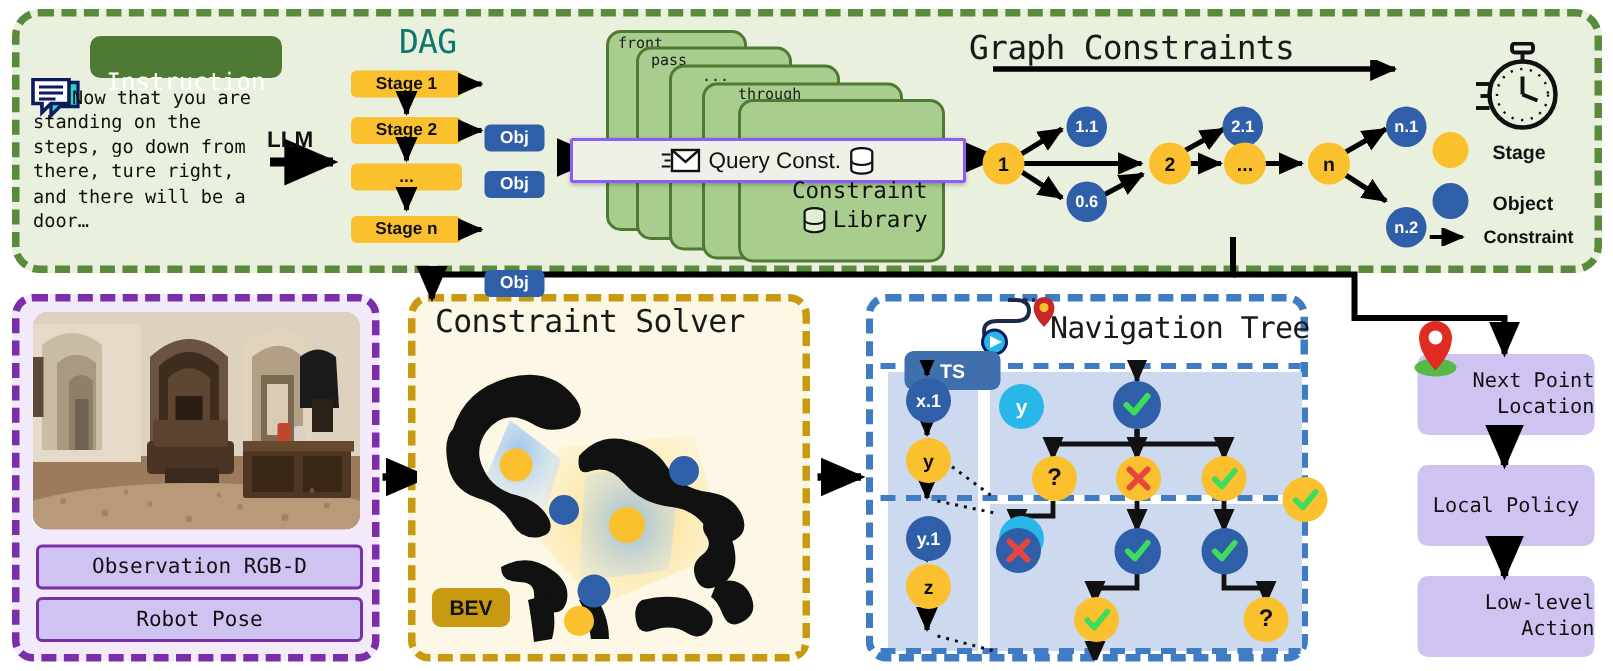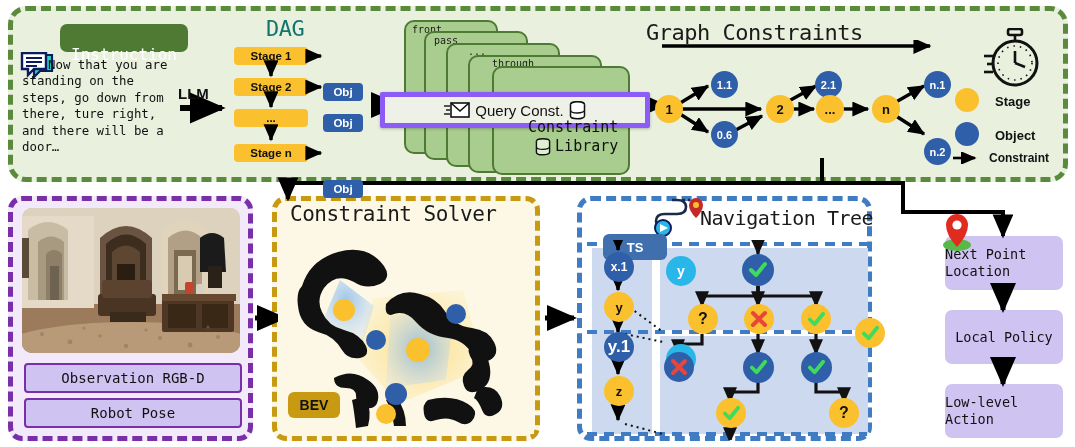--- a/index.html
+++ b/index.html
@@ -32,21 +32,21 @@
   .stage-box{position:absolute;left:234px;width:74px;height:18px;background:#fbc02d;border-radius:4px;
              display:flex;align-items:center;justify-content:center;font-size:11.5px;font-weight:bold;
              color:#111;font-family:"Liberation Sans",sans-serif;}
   .obj-box{position:absolute;left:323px;width:40px;height:18px;background:#2f5fa8;border-radius:4px;
            display:flex;align-items:center;justify-content:center;font-size:11.5px;font-weight:bold;
            color:#fff;font-family:"Liberation Sans",sans-serif;margin-top:36px;}
   
   .cl-card{position:absolute;background:#a9cd8e;border:2px solid #4e7a33;border-radius:10px;}
   .cl-lab{position:absolute;font-size:10px;color:#1a1a1a;font-family:"DejaVu Sans Mono",monospace;}
   #query-bar{left:380px;top:92px;width:260px;height:26px;background:#eef1e8;
-             border:5px solid #8b5cf6;border-radius:2px;display:flex;align-items:center;
+             border:2px solid #8b5cf6;border-radius:2px;display:flex;align-items:center;
              justify-content:center;gap:5px;box-shadow:0 1px 3px rgba(0,0,0,.25);}
   #query-bar .qt{font-size:15px;color:#111;font-family:"Liberation Sans",sans-serif;}
   #cl-name{left:528px;top:118px;font-size:15px;color:#111;line-height:19px;text-align:right;
            font-family:"DejaVu Sans Mono",monospace;}
   
   #gc-title{left:646px;top:20px;font-size:22px;}
   .gnode{position:absolute;border-radius:50%;display:flex;align-items:center;justify-content:center;
          font-weight:bold;color:#111;font-family:"Liberation Sans",sans-serif;}
   .gn-stage{background:#fbc02d;}
   .gn-obj{background:#2f5fa8;color:#fff;}
@@ -70,21 +70,21 @@
           display:flex;align-items:center;justify-content:center;font-size:13px;font-weight:bold;
           color:#fff;font-family:"Liberation Sans",sans-serif;}
   .band{position:absolute;background:#ccd9ef;}
   .tnode{position:absolute;border-radius:50%;display:flex;align-items:center;justify-content:center;
          font-weight:bold;font-family:"Liberation Sans",sans-serif;}
   .tn-y{background:#2f5fa8;color:#fff;}
   .tn-s{background:#fbc02d;color:#111;}
   .tn-cyan{background:#29b6e8;color:#fff;}
   
   .rbox{position:absolute;left:945px;width:118px;background:#cfc3f2;border-radius:7px;
-        display:flex;align-items:center;justify-content:center;text-align:left;
+        display:flex;align-items:center;justify-content:center;text-align:right;
         font-size:13.5px;line-height:17px;color:#111;font-family:"DejaVu Sans Mono",monospace;}
   svg{display:block;}
 </style>
 </head>
 <body>
 
 <svg class="abs" style="left:0;top:0;width:1075px;height:447px;pointer-events:none;z-index:5">
   <defs>
     <marker id="ar" markerWidth="7" markerHeight="7" refX="5.4" refY="2.6" orient="auto">
       <path d="M0,0 L6,2.6 L0,5.2 z" fill="#000"></path>
@@ -391,21 +391,21 @@
   <line x1="22" y1="0" x2="22" y2="10" stroke="#000" stroke-width="3.4" marker-end="url(#ar4)"></line>
   <line x1="22" y1="40" x2="22" y2="50" stroke="#000" stroke-width="3.4" marker-end="url(#ar4)"></line>
   <line x1="22" y1="80" x2="22" y2="92" stroke="#000" stroke-width="3.4" marker-end="url(#ar4)"></line>
   <line x1="22" y1="122" x2="22" y2="134" stroke="#000" stroke-width="3.4" marker-end="url(#ar4)"></line>
   <line x1="22" y1="164" x2="22" y2="180" stroke="#000" stroke-width="3.4" marker-end="url(#ar4)"></line>
 </svg>
 
 <div class="abs" style="left:0;top:0;z-index:9">
   <div class="tnode tn-y" style="left:604px;top:252px;width:30px;height:30px;font-size:12px">x.1</div>
   <div class="tnode tn-s" style="left:604px;top:292px;width:30px;height:30px;font-size:13px">y</div>
-  <div class="tnode tn-y" style="left:604px;top:332px;width:30px;height:30px;font-size:17px">y.1</div>
+  <div class="tnode tn-y" style="left:604px;top:344px;width:30px;height:30px;font-size:12px">y.1</div>
   <div class="tnode tn-s" style="left:604px;top:376px;width:30px;height:30px;font-size:13px">z</div>
 </div>
 
 <div class="abs tnode tn-cyan" style="left:666px;top:256px;width:30px;height:30px;font-size:14px;z-index:9">y</div>
 <div class="abs tnode tn-cyan" style="left:666px;top:344px;width:30px;height:30px;font-size:14px;z-index:9">z</div>
 
 <svg class="abs" style="left:660px;top:240px;width:215px;height:200px;z-index:8">
   <defs>
     <marker id="ar5" markerWidth="6" markerHeight="6" refX="4.6" refY="2.2" orient="auto">
       <path d="M0,0 L5,2.2 L0,4.4 z" fill="#111"></path>

